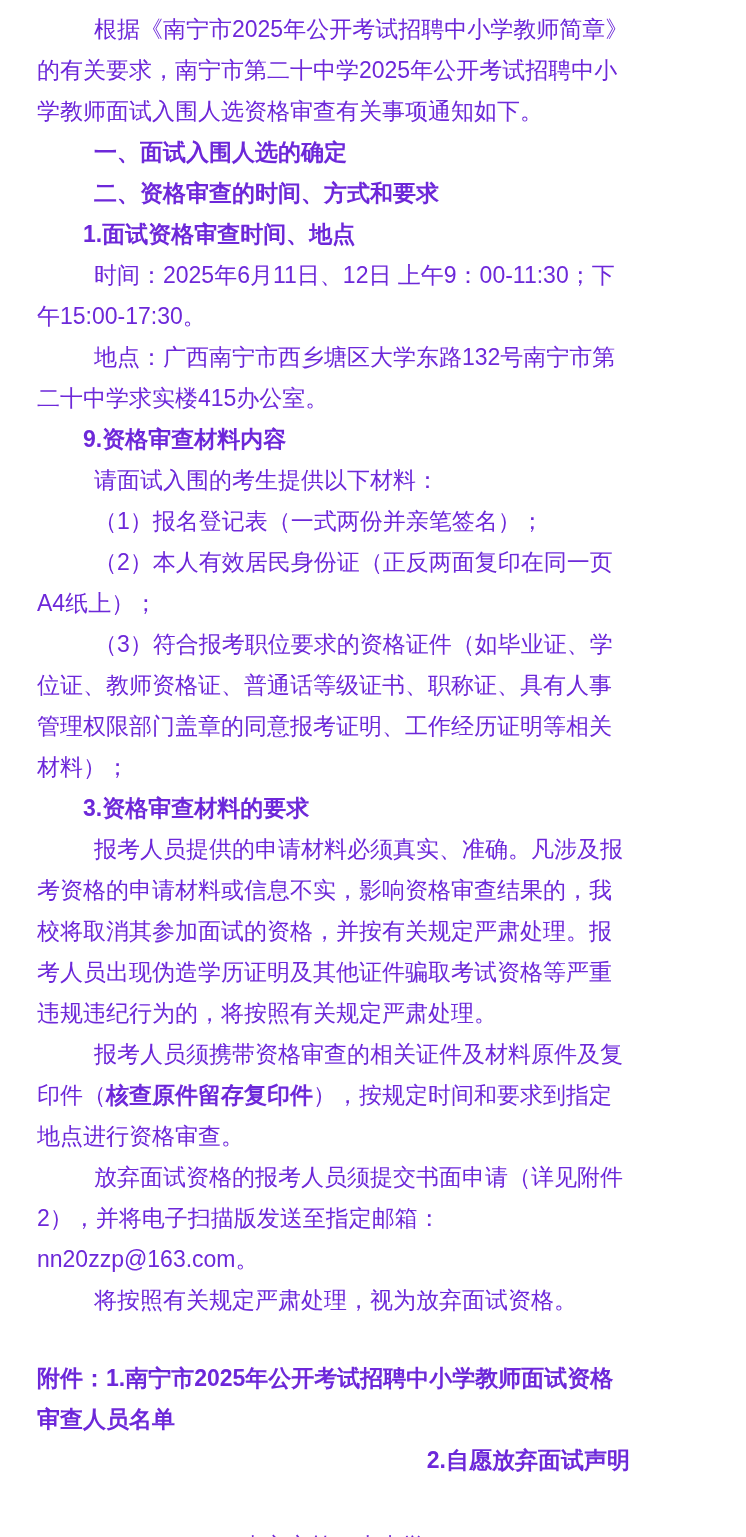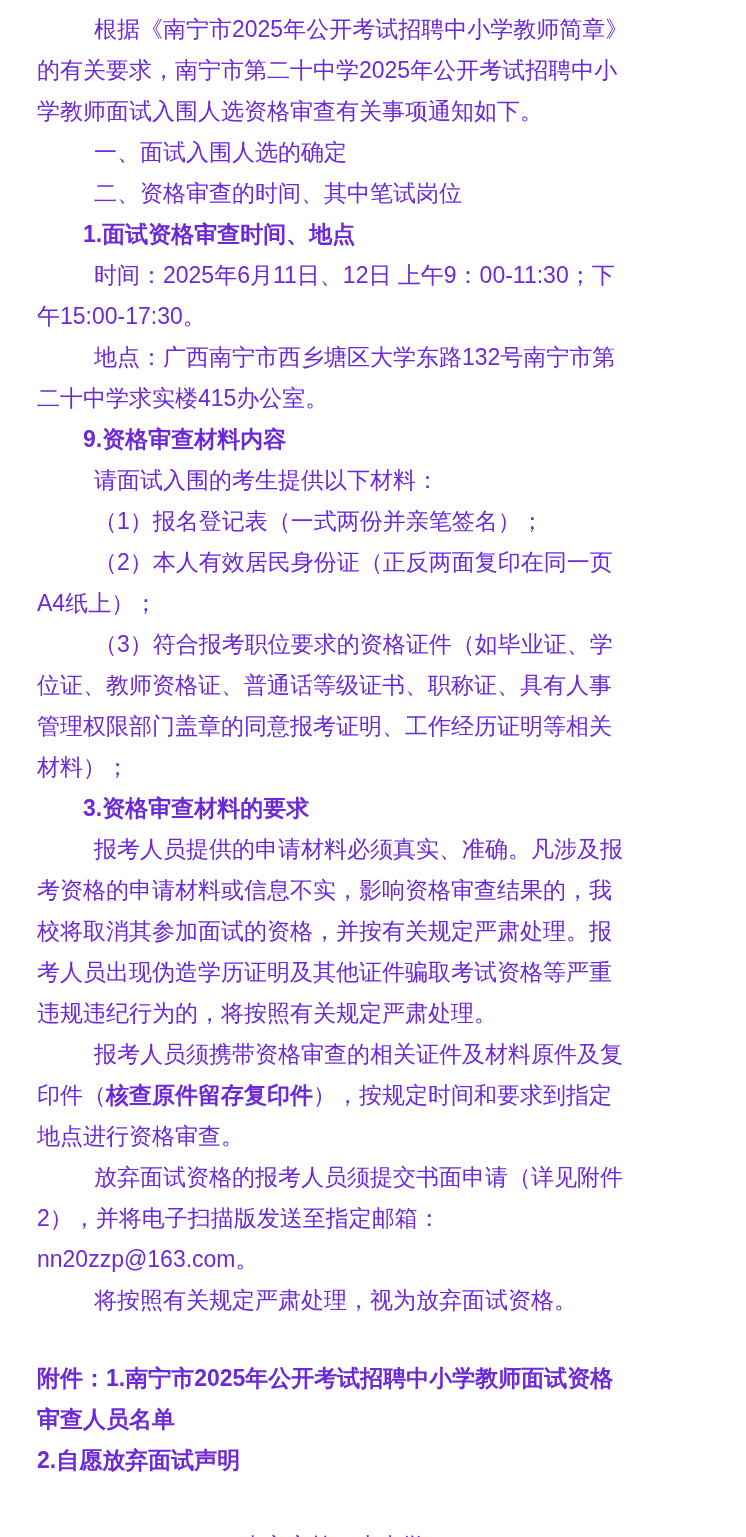--- a/index.html
+++ b/index.html
@@ -10,40 +10,40 @@
     padding: 9px 8px 8px 37px;
     background: #ffffff;
     color: #6d28d9;
     font-family: "Liberation Sans", sans-serif;
     font-size: 23px;
     line-height: 41px;
     overflow: hidden;
   }
   .page p { margin: 0; padding: 0; }
   .indent { text-indent: 57px; }
-  .h-cjk { font-weight: 400; text-indent: 57px; }
+  .h-cjk { font-weight: 700; text-indent: 57px; }
   .h-num { font-weight: 700; text-indent: 46px; }
   .b { font-weight: 700; }
   .attachments { margin-top: 37px; font-weight: bold; }
   .att-1 { padding-left: 78px; }
-  .att-2 { padding-left: 130px; }
+  .att-2 { padding-left: 130px; text-align: right; }
   .signature { margin-top: 45px; }
   .sig-line { text-align: center; padding-right: 22px; }
 </style>
 </head>
 <body>
 
 <div class="page">
 
   <p class="indent">根据《南宁市2025年公开考试招聘中小学教师简章》的有关要求，南宁市第二十中学2025年公开考试招聘中小学教师面试入围人选资格审查有关事项通知如下。</p>
 
   <p class="h-cjk">一、面试入围人选的确定</p>
 
 
-  <p class="h-cjk">二、资格审查的时间、其中笔试岗位</p>
+  <p class="h-cjk">二、资格审查的时间、方式和要求</p>
 
   <p class="h-num">1.面试资格审查时间、地点</p>
 
   <p class="indent">时间：2025年6月11日、12日 上午9：00-11:30；下午15:00-17:30。</p>
 
   <p class="indent">地点：广西南宁市西乡塘区大学东路132号南宁市第二十中学求实楼415办公室。</p>
 
   <p class="h-num">9.资格审查材料内容</p>
 
   <p class="indent">请面试入围的考生提供以下材料：</p>

